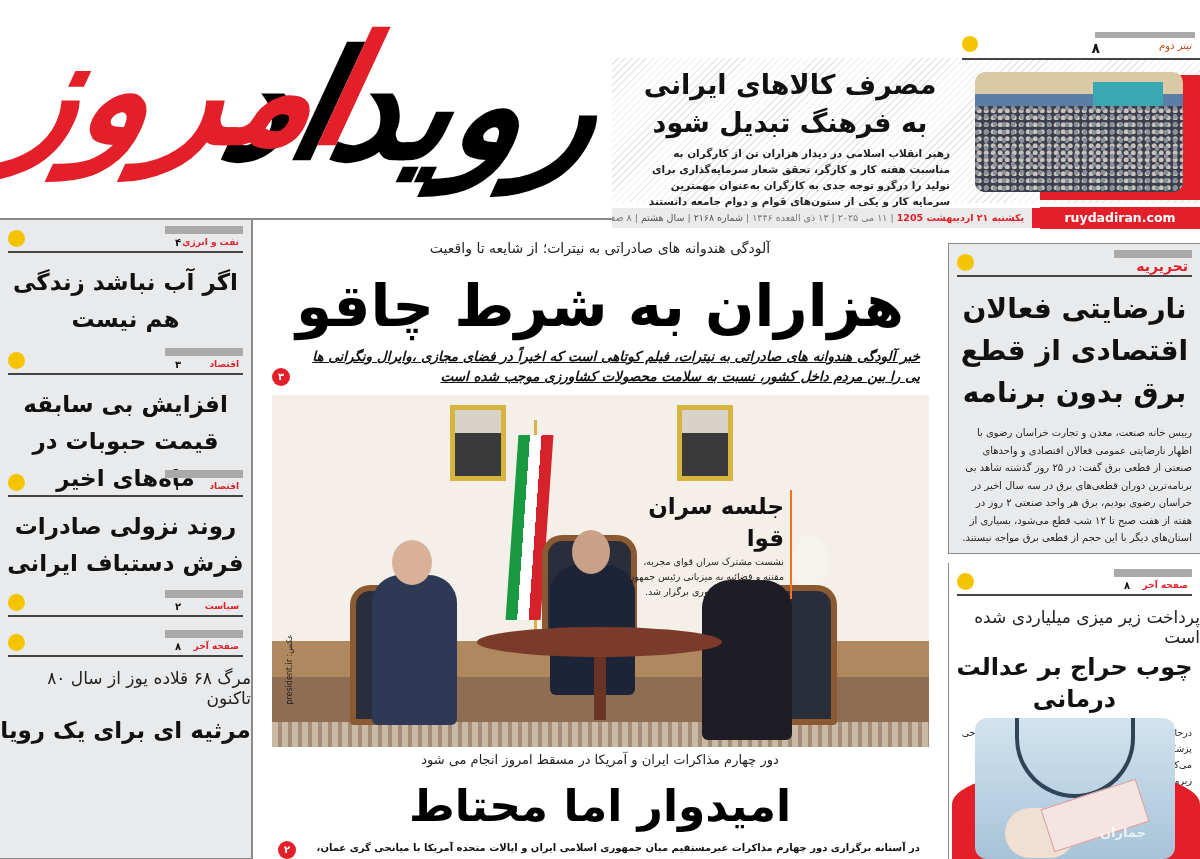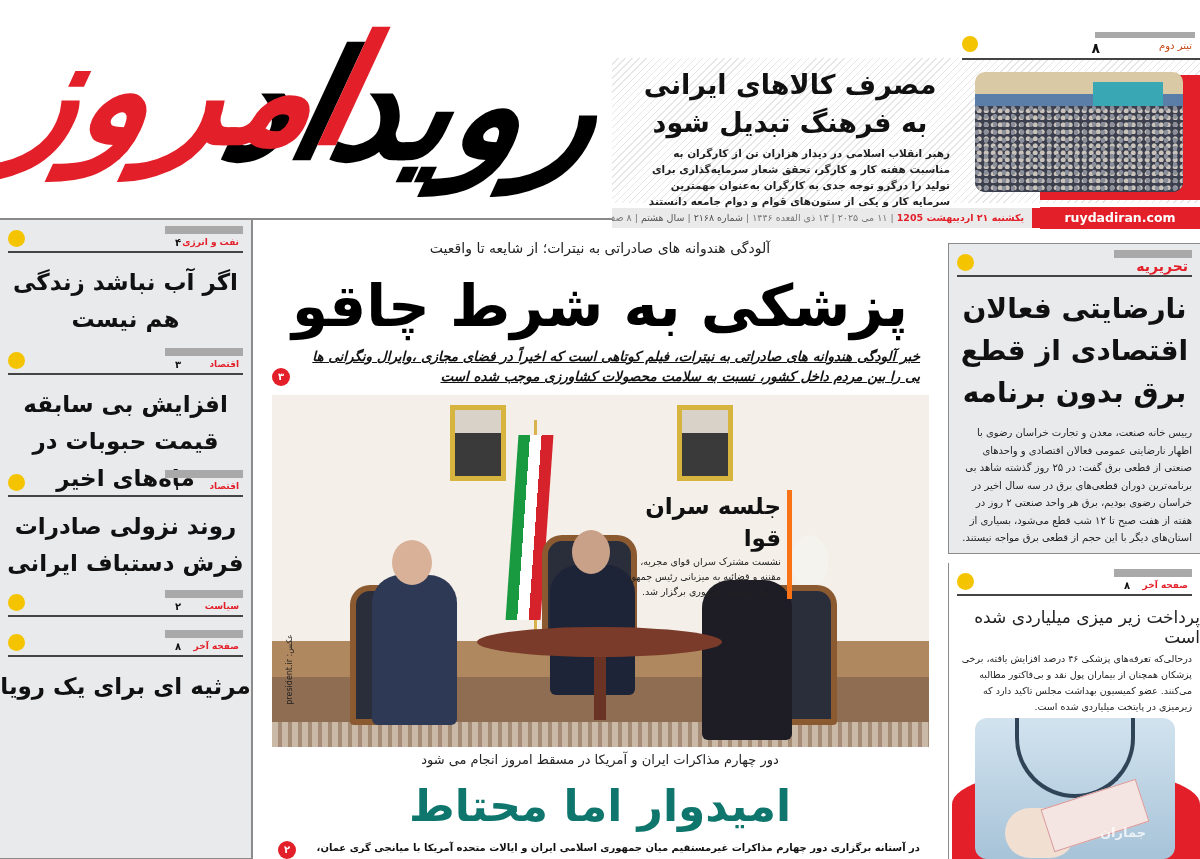--- a/index.html
+++ b/index.html
@@ -68,27 +68,27 @@
 #p1{left:100px;top:180px;width:85px;height:150px;background:#2e3a55}
 #p1h{left:120px;top:145px;width:40px;height:45px;border-radius:50%;background:#d9b199}
 #p2{left:278px;top:170px;width:85px;height:130px;background:#1e2438}
 #p2h{left:300px;top:135px;width:38px;height:44px;border-radius:50%;background:#c9a088}
 #p3{left:430px;top:185px;width:90px;height:160px;background:#1e1c24}
 #p3h{left:520px;top:140px;width:36px;height:50px;border-radius:50% 50% 40% 40%;background:#f5f3ee}
 .chair{position:absolute;width:95px;height:140px;border:6px solid #8b5a30;border-radius:20px 20px 4px 4px;background:#2a2d3a}
 #c1{left:78px;top:190px}
 #c2{left:270px;top:140px;height:110px}
 #c3{left:470px;top:190px}
-#photo-caption{position:absolute;left:348px;top:95px;width:172px;border-right:5px solid #f97316;padding-right:6px;text-align:right}
+#photo-caption{position:absolute;left:348px;top:95px;width:172px;border-right:2px solid #f97316;padding-right:6px;text-align:right}
 #photo-cap-title{font-weight:bold;font-size:23px;line-height:32px;color:#111}
 #photo-cap-body{font-size:9.5px;line-height:15px;color:#222}
 #photo-credit{position:absolute;left:-18px;top:270px;font-size:8px;color:#222;transform:rotate(-90deg);white-space:nowrap;direction:ltr}
 
 #sub-kicker{left:262px;top:752px;width:676px;text-align:center;font-size:13px;color:#222}
-#sub-title{left:262px;top:775px;width:676px;text-align:center;font-weight:bold;font-size:44px;line-height:62px;color:#0f766e}
+#sub-title{left:262px;top:775px;width:676px;text-align:center;font-weight:bold;font-size:44px;line-height:62px;color:#000000}
 #sub-lead{left:300px;top:840px;width:620px;text-align:right;font-size:10px;line-height:16px;font-weight:bold;color:#111}
 #sub-badge{left:278px;top:841px}
 
 
 #doc-photo-red{left:952px;top:768px;width:248px;height:91px;background:#e3202a;border-radius:50% 50% 0 0 / 40% 40% 0 0}
 #doc-photo{left:975px;top:718px;width:200px;height:141px;border-radius:12px;overflow:hidden;background:linear-gradient(180deg,#d2e3ef,#a7c3d8)}
 #doc-photo .steth{position:absolute;left:40px;top:-10px;width:120px;height:90px;border:4px solid #2f4456;border-top:none;border-radius:0 0 60px 60px}
 #doc-photo .money{position:absolute;left:70px;top:75px;width:100px;height:45px;background:#f4e5e3;transform:rotate(-18deg);border:1px solid #d89a9a}
 #doc-photo .hand{position:absolute;left:30px;top:90px;width:70px;height:50px;border-radius:30px;background:#f1dfd2}
 #watermark{left:1100px;top:825px;font-size:13px;color:rgba(255,255,255,.75);font-weight:bold}
@@ -172,27 +172,28 @@
     </div>
   </div>
   <div>
     <div class="sec-head">
       <div class="sec-bar"></div>
       <span class="sec-label">صفحه آخر</span>
       <span class="sec-page">۸</span>
       <div class="sec-dot"></div>
       <div class="sec-rule"></div>
     </div>
+    <div class="side-kicker">مرگ ۶۸ قلاده یوز از سال ۸۰ تاکنون</div>
     <div class="side-title">مرثیه ای برای یک رویا</div>
   </div>
 </div>
 <div id="div-left" class="abs"></div>
 
 <div id="main-kicker" class="abs">آلودگی هندوانه های صادراتی به نیترات؛ از شایعه تا واقعیت</div>
-<div id="main-title" class="abs">پزشکی به شرط چاقو</div>
+<div id="main-title" class="abs">هزاران به شرط چاقو</div>
 <div id="main-lead" class="abs">خبر آلودگی هندوانه های صادراتی به نیترات، فیلم کوتاهی است که اخیراً در فضای مجازی ،وایرال ونگرانی ها یی را بین مردم داخل کشور، نسبت به سلامت محصولات کشاورزی موجب شده است</div>
 <div id="main-badge" class="abs pg-badge">۳</div>
 
 <div id="photo" class="abs">
   <div class="wall"></div>
   <div class="carpet"></div>
   <div id="frame1" class="frame">
       <div class="inner"></div>
     </div>
   <div id="frame2" class="frame">
@@ -237,20 +238,21 @@
   <div style="background:#fff;height:10px;margin:0 -1px;border-top:1px solid #8b8b8b"></div>
   <div style="background:#fff;height:360px">
     <div class="sec-head">
       <div class="sec-bar"></div>
       <span class="sec-label">صفحه آخر</span>
       <span class="sec-page">۸</span>
       <div class="sec-dot"></div>
       <div class="sec-rule"></div>
     </div>
     <div class="side-kicker">پرداخت زیر میزی میلیاردی شده است</div>
+    <div class="side-title" style="font-size:24px;line-height:32px">چوب حراج بر عدالت درمانی</div>
     <div class="side-body" style="font-size:9.5px;line-height:16px">درحالی‌که تعرفه‌های پزشکی ۴۶ درصد افزایش یافته، برخی پزشکان همچنان از بیماران پول نقد و بی‌فاکتور مطالبه می‌کنند. عضو کمیسیون بهداشت مجلس تاکید دارد که زیرمیزی در پایتخت میلیاردی شده است.</div>
   </div>
 </div>
 <div id="doc-photo-red" class="abs"></div>
 <div id="doc-photo" class="abs">
   <div class="steth"></div>
   <div class="hand"></div>
   <div class="money"></div>
 </div>
 <div id="watermark" class="abs">جماران</div>

